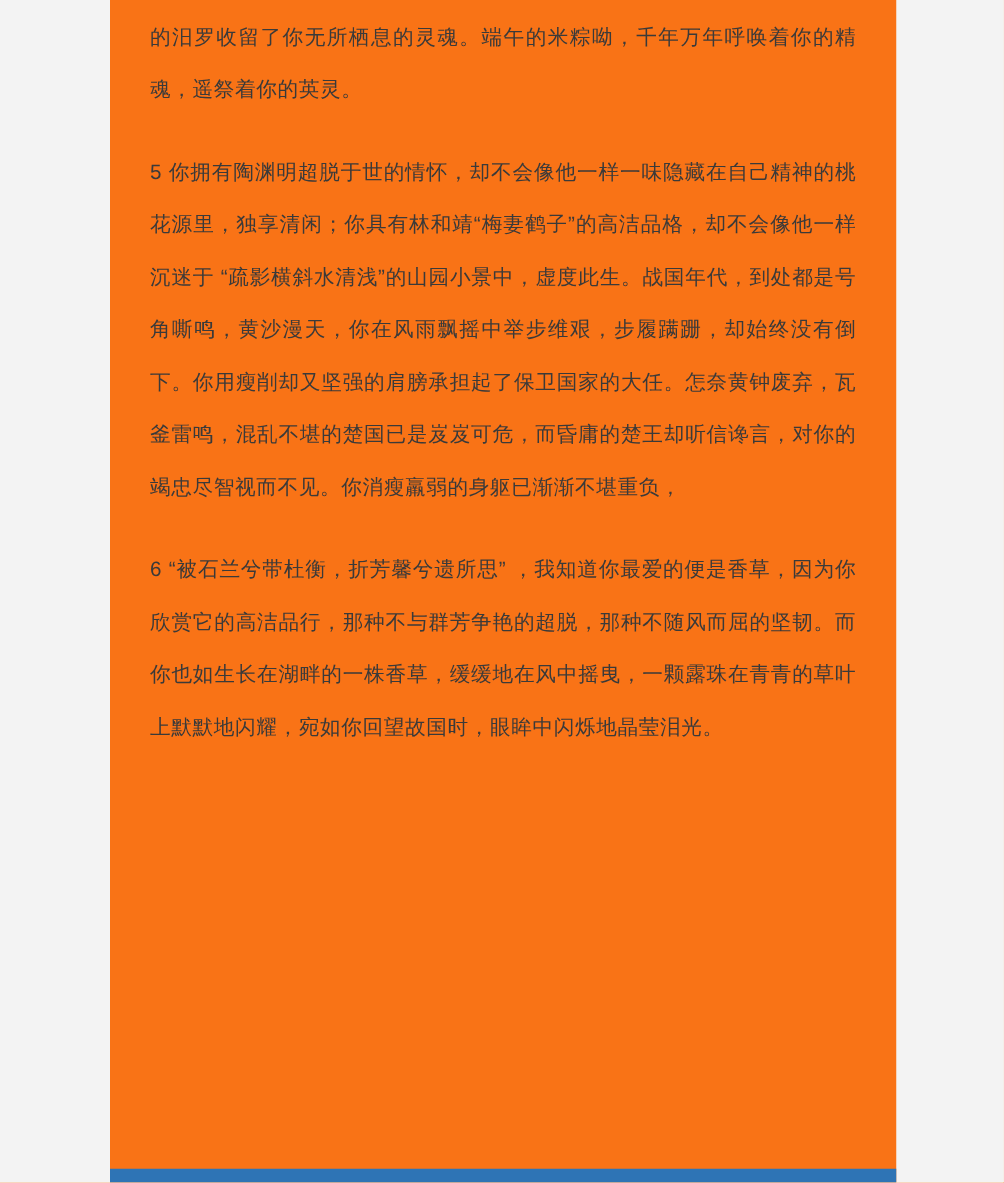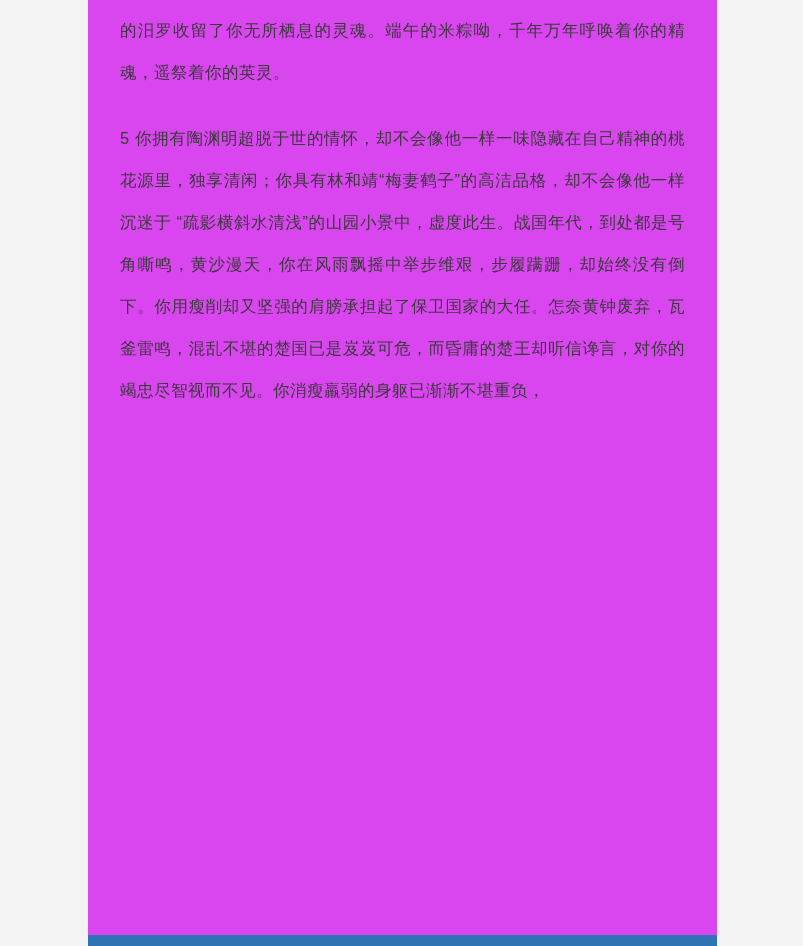--- a/index.html
+++ b/index.html
@@ -40,18 +40,19 @@
       right: 0;
       bottom: 0;
       height: 11px;
       background: #2e74b5;
     }
   </style>
 </head>
 <body>
 
 <div class="viewport" style="background: rgb(243, 243, 243);">
-  <div class="sheet" style="background: #d946ef;">
+  <div class="sheet" style="background: #f97316;">
     <p class="para" style="color: rgb(58, 58, 58);">的汨罗收留了你无所栖息的灵魂。端午的米粽呦，千年万年呼唤着你的精魂，遥祭着你的英灵。</p>
     <p class="para" style="color: rgb(58, 58, 58);">5 你拥有陶渊明超脱于世的情怀，却不会像他一样一味隐藏在自己精神的桃花源里，独享清闲；你具有林和靖“梅妻鹤子”的高洁品格，却不会像他一样沉迷于 “疏影横斜水清浅”的山园小景中，虚度此生。战国年代，到处都是号角嘶鸣，黄沙漫天，你在风雨飘摇中举步维艰，步履蹒跚，却始终没有倒下。你用瘦削却又坚强的肩膀承担起了保卫国家的大任。怎奈黄钟废弃，瓦釜雷鸣，混乱不堪的楚国已是岌岌可危，而昏庸的楚王却听信谗言，对你的竭忠尽智视而不见。你消瘦羸弱的身躯已渐渐不堪重负，</p>
+    <p class="para" style="color: rgb(58, 58, 58);">6 “被石兰兮带杜衡，折芳馨兮遗所思” ，我知道你最爱的便是香草，因为你欣赏它的高洁品行，那种不与群芳争艳的超脱，那种不随风而屈的坚韧。而你也如生长在湖畔的一株香草，缓缓地在风中摇曳，一颗露珠在青青的草叶上默默地闪耀，宛如你回望故国时，眼眸中闪烁地晶莹泪光。</p>
     <div class="accent-bar" style="background: rgb(46, 116, 181);"></div>
   </div>
 </div>
 
 </body></html>

